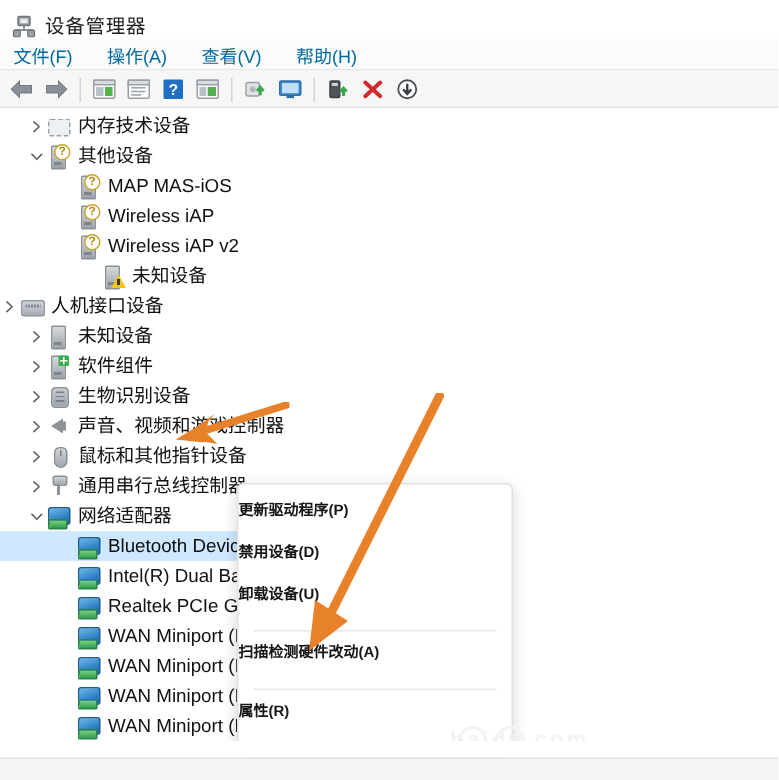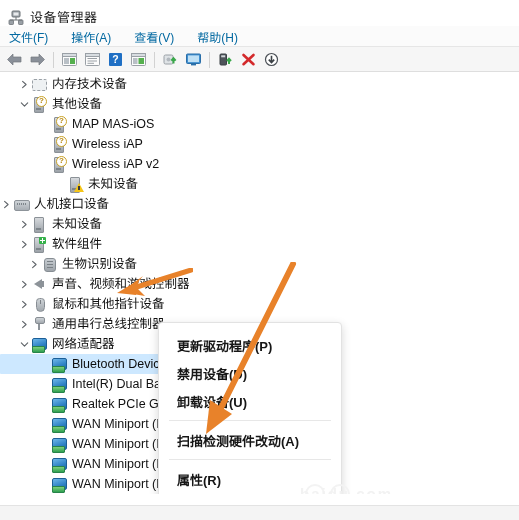--- a/index.html
+++ b/index.html
@@ -168,22 +168,22 @@
   }
 
   
   .ctxmenu{
     position:absolute;left:158px;top:322px;width:182px;
     background:#ffffff;border:1px solid #e2e2e2;border-radius:4px;
     box-shadow:0 3px 10px rgba(0,0,0,.16);
     padding:8px 0 8px 0;
   }
   .ctx-item{
-    height:28px;display:flex;align-items:center;padding-left:18px;
-    font-size:13px;color:#161616;white-space:nowrap;cursor:default;font-weight:600;
+    height:28px;display:flex;align-items:flex-start;
+    font-size:10px;color:#161616;white-space:nowrap;cursor:default;font-weight:600;
   }
   .ctx-sep{height:1px;background:#e7e7e7;margin:5px 10px;}
 
   
   .arrow{position:absolute;pointer-events:none;}
   #arrow-left{left:103px;top:268px;}
   #arrow-diag{left:188px;top:262px;}
 
   
   .watermark{
@@ -405,21 +405,21 @@
           <svg width="9" height="9" viewBox="0 0 9 9">
             <path d="M2.6 1.3 L6.1 4.5 L2.6 7.7" stroke="#5e6368" stroke-width="1.1" fill="none" stroke-linecap="round" stroke-linejoin="round"></path>
           </svg>
         </span>
         <span class="ico">
           <span class="ic-slab"></span>
           <span class="ic-plus"></span>
         </span>
         <span class="lbl">软件组件</span>
       </div>
-      <div class="row" style="padding-left: 28px;">
+      <div class="row" style="padding-left: 18px;">
         <span class="chev">
           <svg width="9" height="9" viewBox="0 0 9 9">
             <path d="M2.6 1.3 L6.1 4.5 L2.6 7.7" stroke="#5e6368" stroke-width="1.1" fill="none" stroke-linecap="round" stroke-linejoin="round"></path>
           </svg>
         </span>
         <span class="ico">
           <span class="ic-bio"></span>
         </span>
         <span class="lbl">生物识别设备</span>
       </div>

